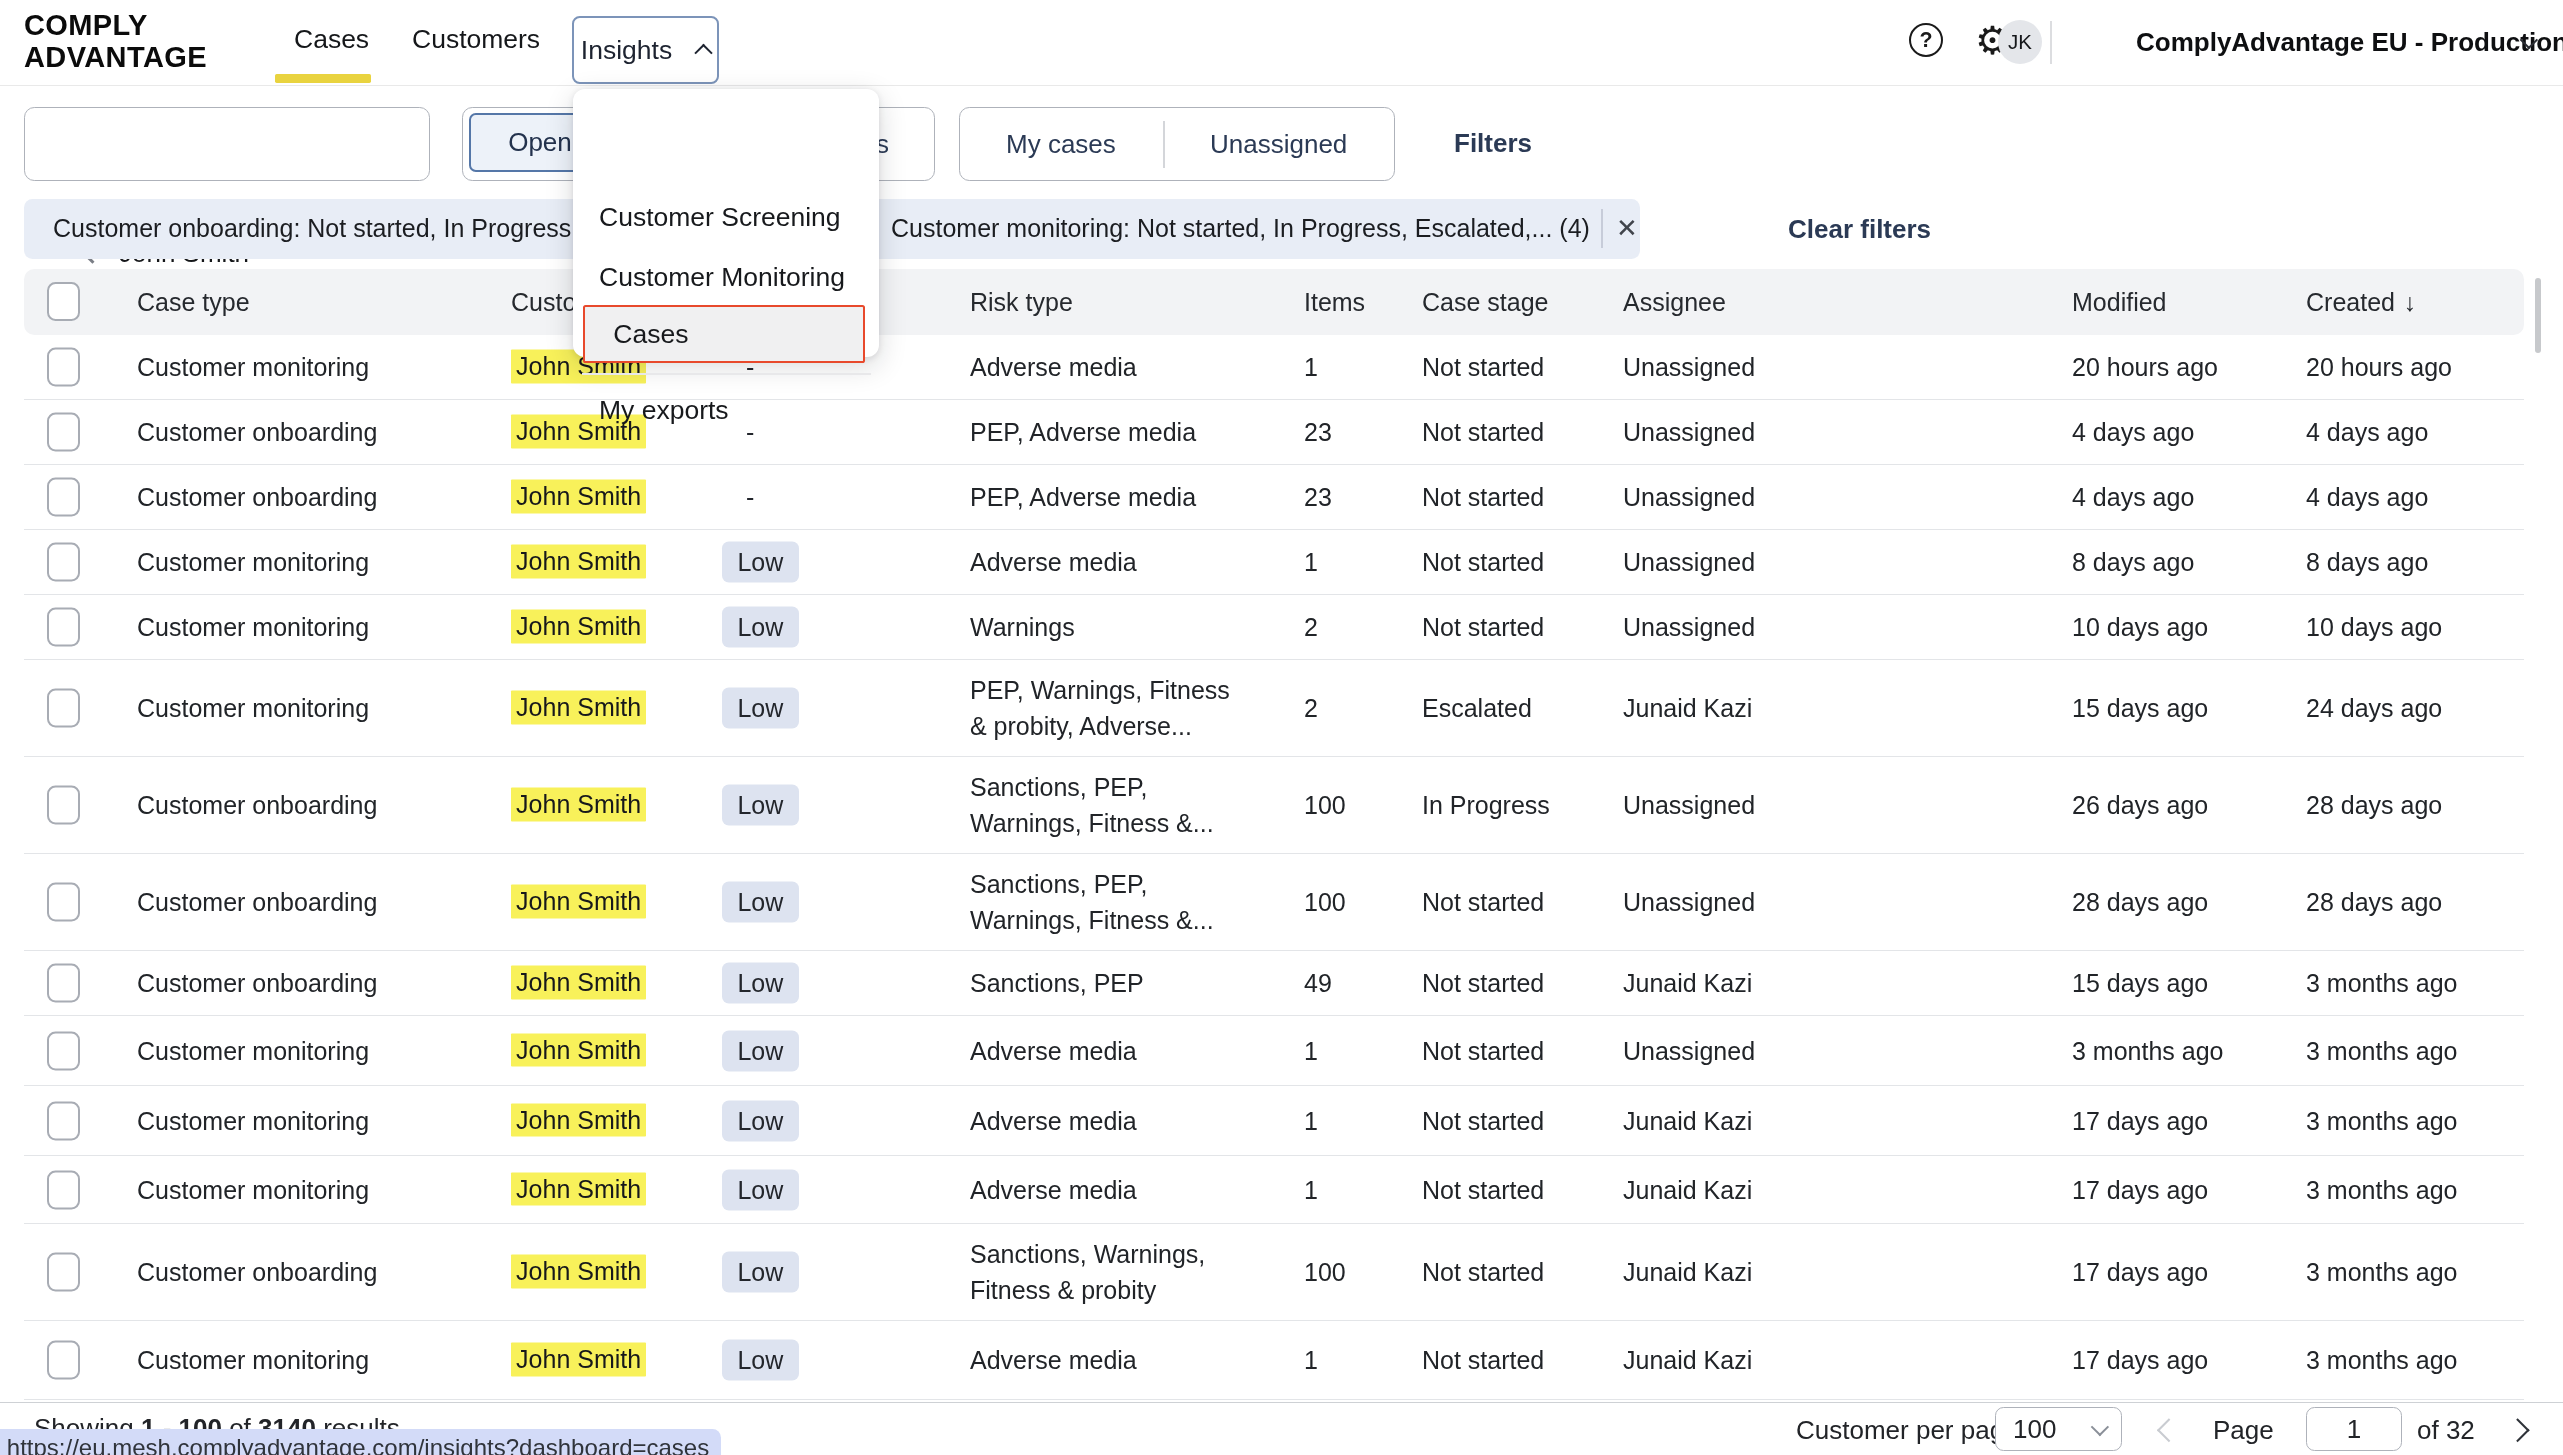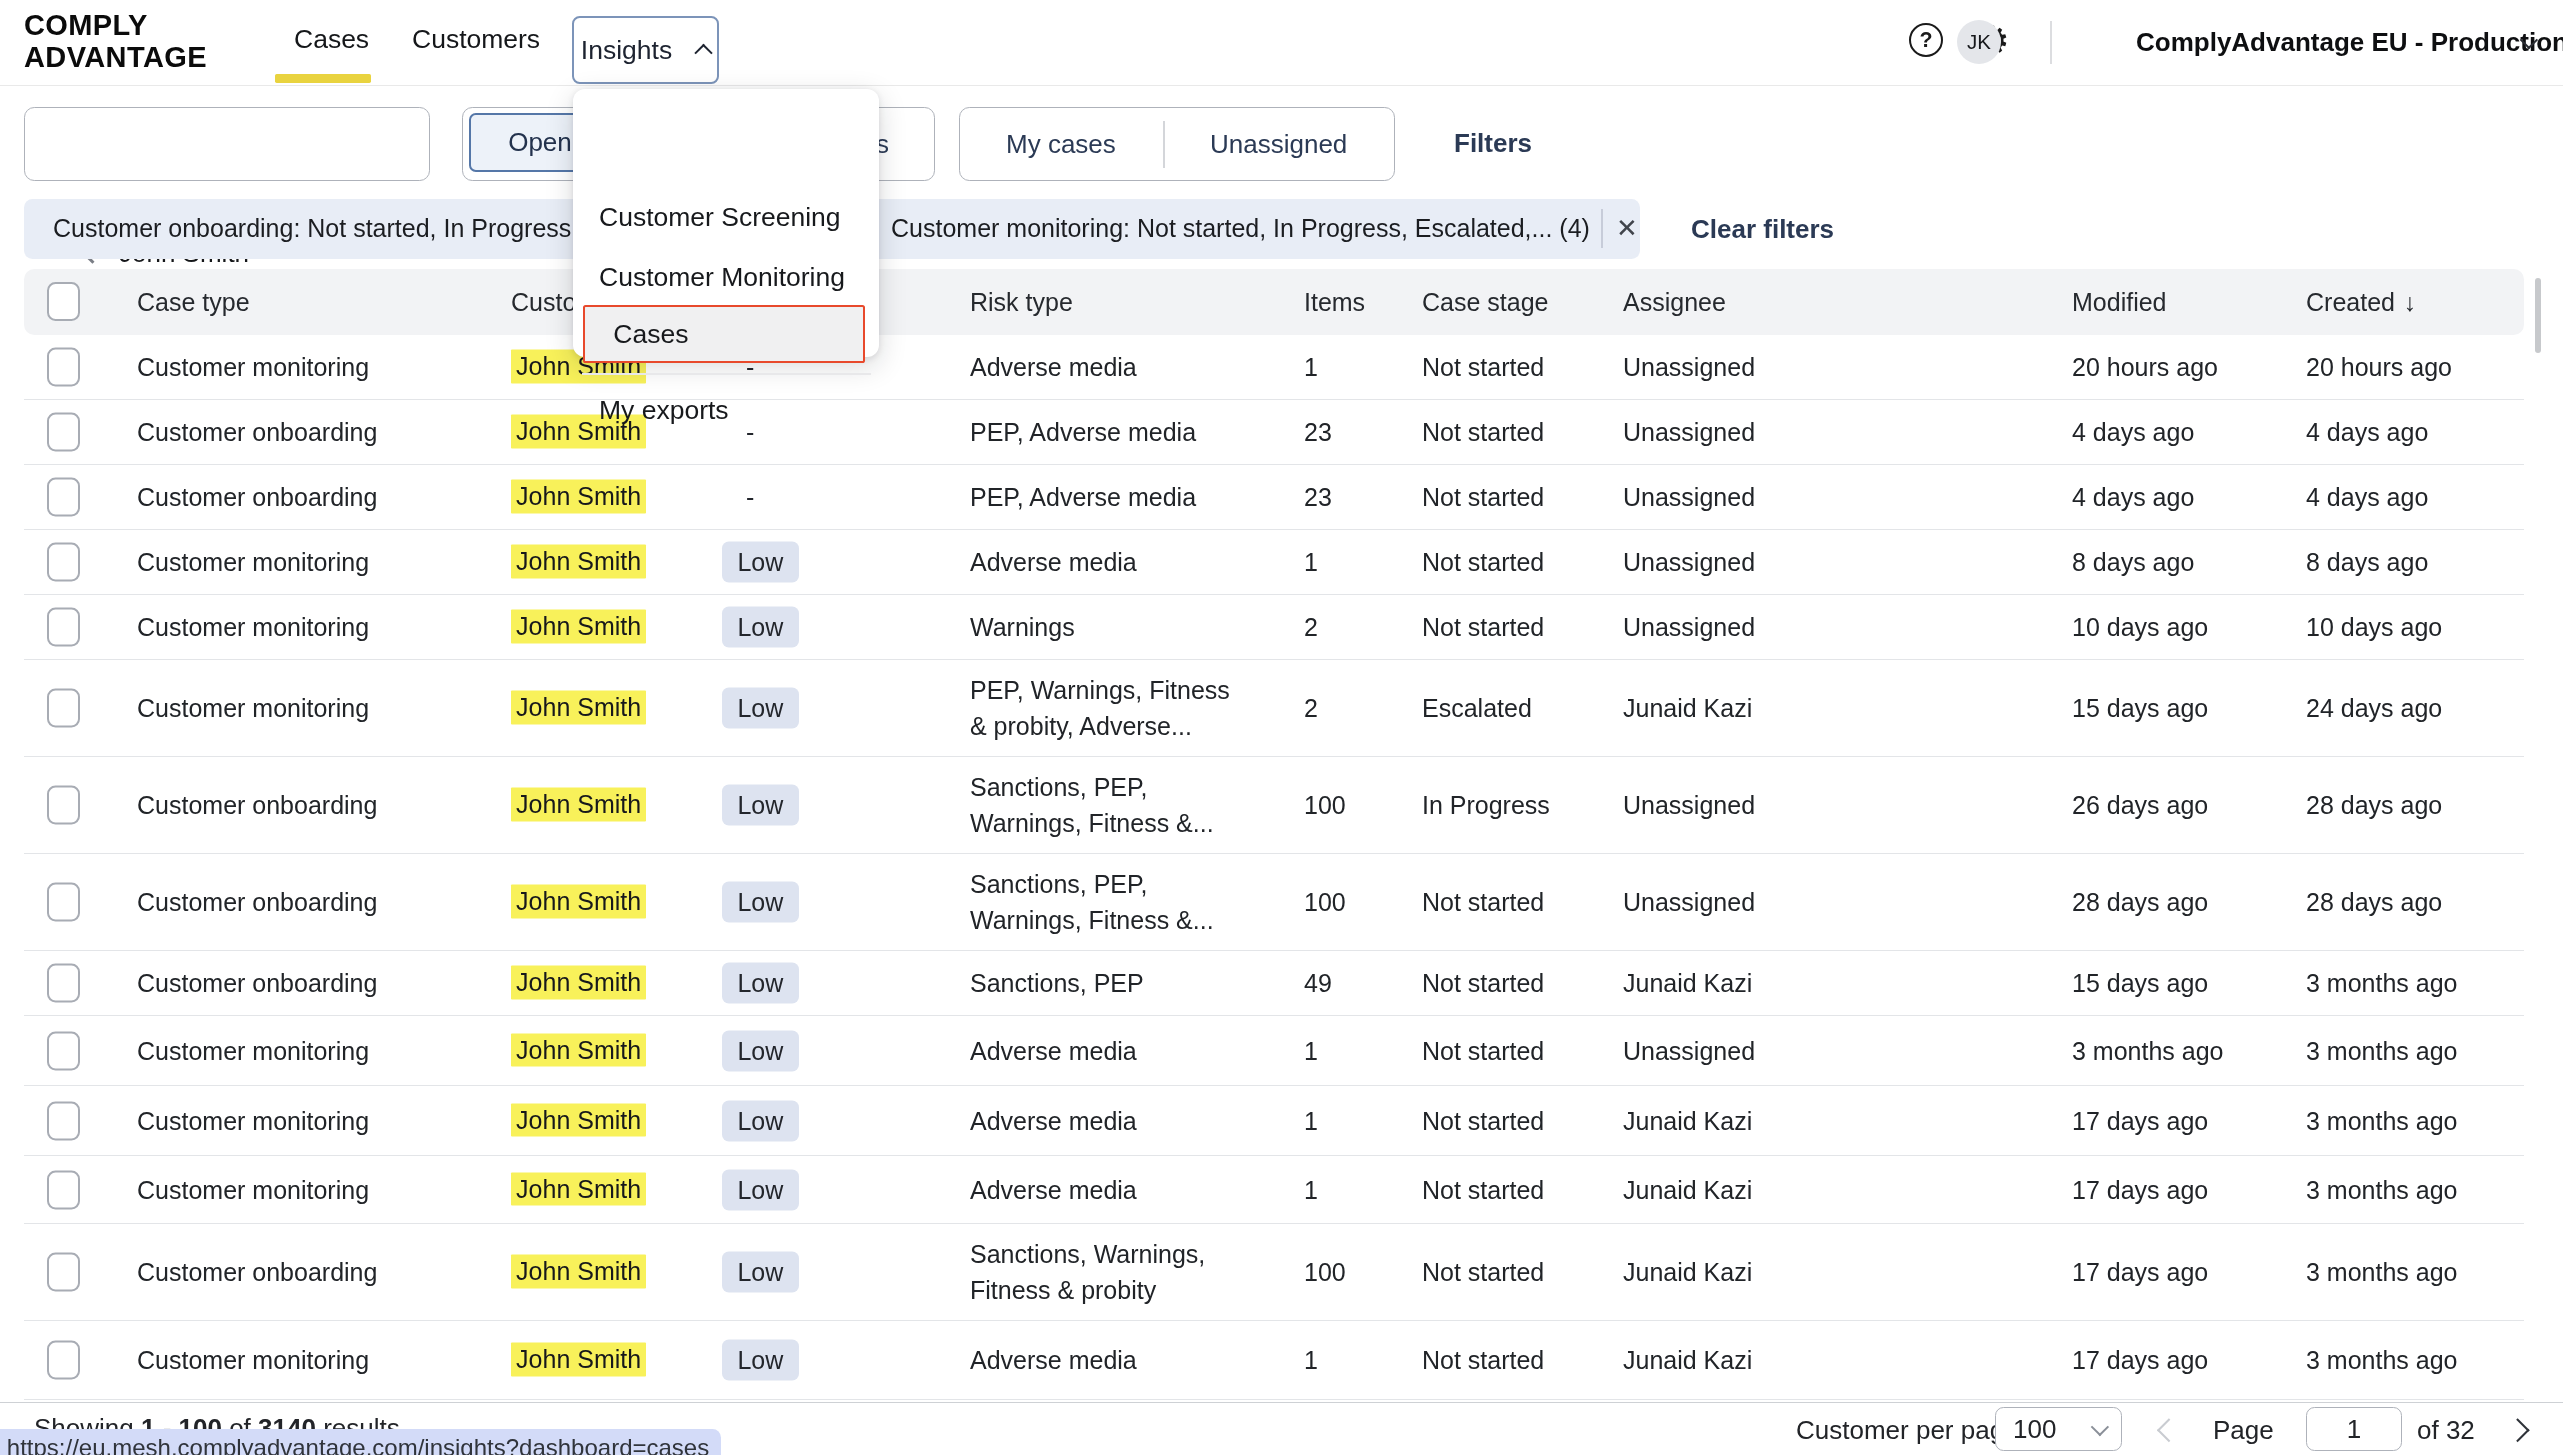--- a/index.html
+++ b/index.html
@@ -18,21 +18,21 @@
     display:flex;align-items:center;justify-content:center;gap:25px;font-size:26.5px;color:#1d2330;background:#fff;box-sizing:border-box;}
   .chev{display:inline-block;width:11px;height:11px;border-right:2.6px solid currentColor;border-bottom:2.6px solid currentColor;}
   .chev.up{transform:rotate(-135deg) translate(-1.7px,-1.7px);}
   .chev.down{transform:rotate(45deg) translateY(-3.4px);}
   .chev.left{transform:rotate(135deg);}
   .chev.right{transform:rotate(-45deg);}
   .help-icon{position:absolute;left:1909px;top:23px;width:34px;height:34px;border:2.6px solid #1a1a1a;border-radius:50%;
     display:flex;align-items:center;justify-content:center;font-size:21.4px;font-weight:700;color:#1a1a1a;box-sizing:border-box;}
   .gear-icon{position:absolute;left:1975px;top:19px;font-size:39px;color:#1a1a1a;line-height:44px;}
   .tb-divider{position:absolute;left:2050px;top:20.5px;width:1.7px;height:43px;background:#dcdde0;}
-  .avatar{position:absolute;left:1957px;top:19.7px;width:44px;height:44px;border-radius:50%;background:#e4e6ea;
+  .avatar{position:absolute;left:1998px;top:19.7px;width:44px;height:44px;border-radius:50%;background:#e4e6ea;
     display:flex;align-items:center;justify-content:center;font-size:20.5px;color:#15171a;}
   .account-name{position:absolute;left:2136px;top:27px;font-size:26px;font-weight:700;color:#0e0f11;}
   .account-chev{position:absolute;left:2520px;top:36px;color:#2a2d33;}
 
   
   .searchbox{position:absolute;left:24px;top:107px;width:406px;height:74px;border:1.7px solid #aeb2ba;border-radius:10.3px;background:#fff;box-sizing:border-box;}
   .mag{position:absolute;left:43px;top:130px;width:20.5px;height:20.5px;border:2.6px solid #7a7e86;border-radius:50%;box-sizing:border-box;}
   .mag::after{content:"";position:absolute;left:16.2px;top:18px;width:8.5px;height:2.6px;background:#7a7e86;transform:rotate(45deg);}
   .search-value{position:absolute;left:94px;top:130px;font-size:26px;color:#15171a;}
   .search-clear{position:absolute;left:389px;top:128px;font-size:26px;color:#6d727b;}
@@ -43,21 +43,21 @@
     display:flex;align-items:center;justify-content:center;font-size:26px;color:#23324d;box-sizing:border-box;}
   .seg-opt{position:absolute;top:20.5px;font-size:26px;color:#2b3a55;}
   .seg-div{position:absolute;top:13px;width:1.7px;height:47px;background:#d4d6da;}
   .filters-label{position:absolute;left:1454px;top:128px;font-size:26px;font-weight:700;color:#2b3a55;}
 
   
   .chip{position:absolute;left:24px;top:199px;width:1616px;height:60px;background:#e8edf6;border-radius:8.5px;}
   .chip-text{position:absolute;top:15.4px;font-size:25px;color:#1b1d21;white-space:nowrap;}
   .chip-div{position:absolute;left:1577px;top:10.3px;width:1.7px;height:39px;background:#c7ccd9;}
   .chip-x{position:absolute;left:1592px;top:13.7px;font-size:26px;color:#41454c;}
-  .clear-filters{position:absolute;left:1691px;top:214px;font-size:26px;font-weight:700;color:#2b3a55;}
+  .clear-filters{position:absolute;left:1788px;top:214px;font-size:26px;font-weight:700;color:#2b3a55;}
 
   
   .thead{position:absolute;left:24px;top:269px;width:2500px;height:66px;background:#f2f3f5;border-radius:10.3px;}
   .th{position:absolute;top:19px;font-size:25px;color:#26292e;white-space:nowrap;}
   .sort-arrow{font-size:25px;margin-left:8.5px;}
   .checkbox{width:32.5px;height:39px;border:2.1px solid #a8acb4;border-radius:8.5px;background:#fff;box-sizing:border-box;}
   .thead .checkbox{position:absolute;left:23px;top:13px;}
   .tbody{position:absolute;left:24px;top:335px;width:2500px;height:1067px;overflow:hidden;}
   .trow{position:relative;width:100%;border-bottom:1.7px solid #e3e5e8;box-sizing:border-box;}
   .trow .checkbox{position:absolute;left:23px;top:50%;transform:translateY(-50%);}

